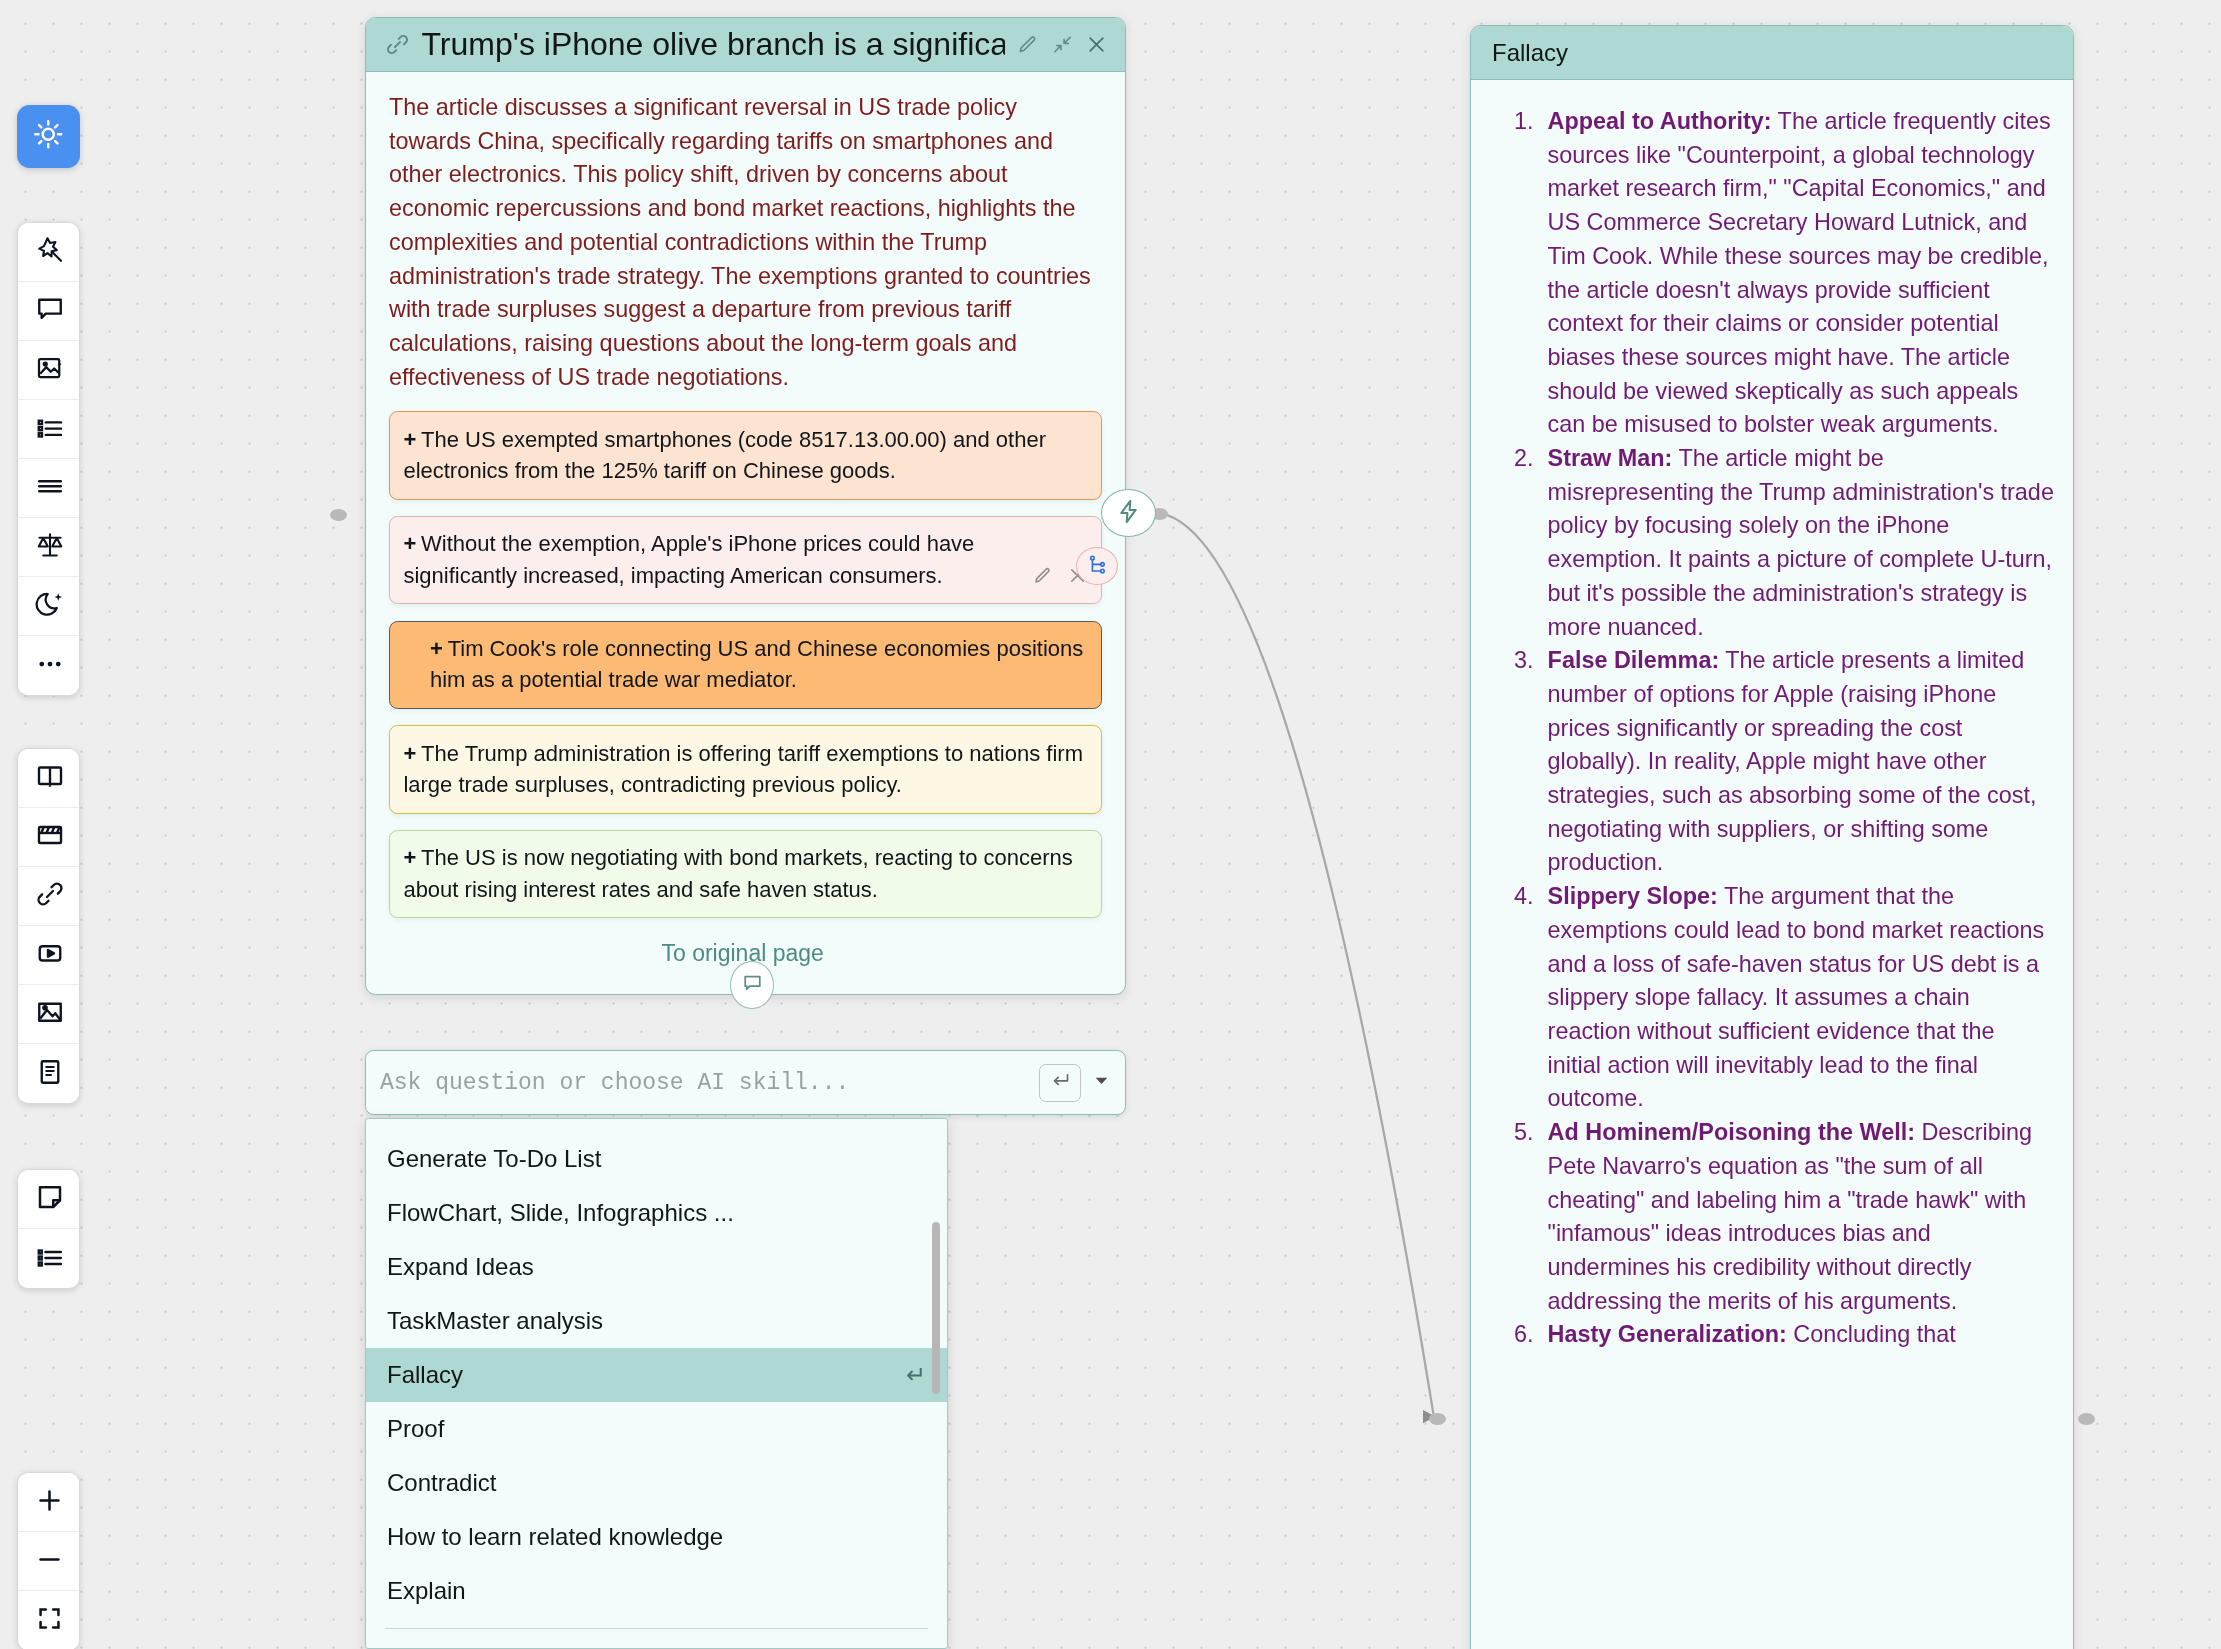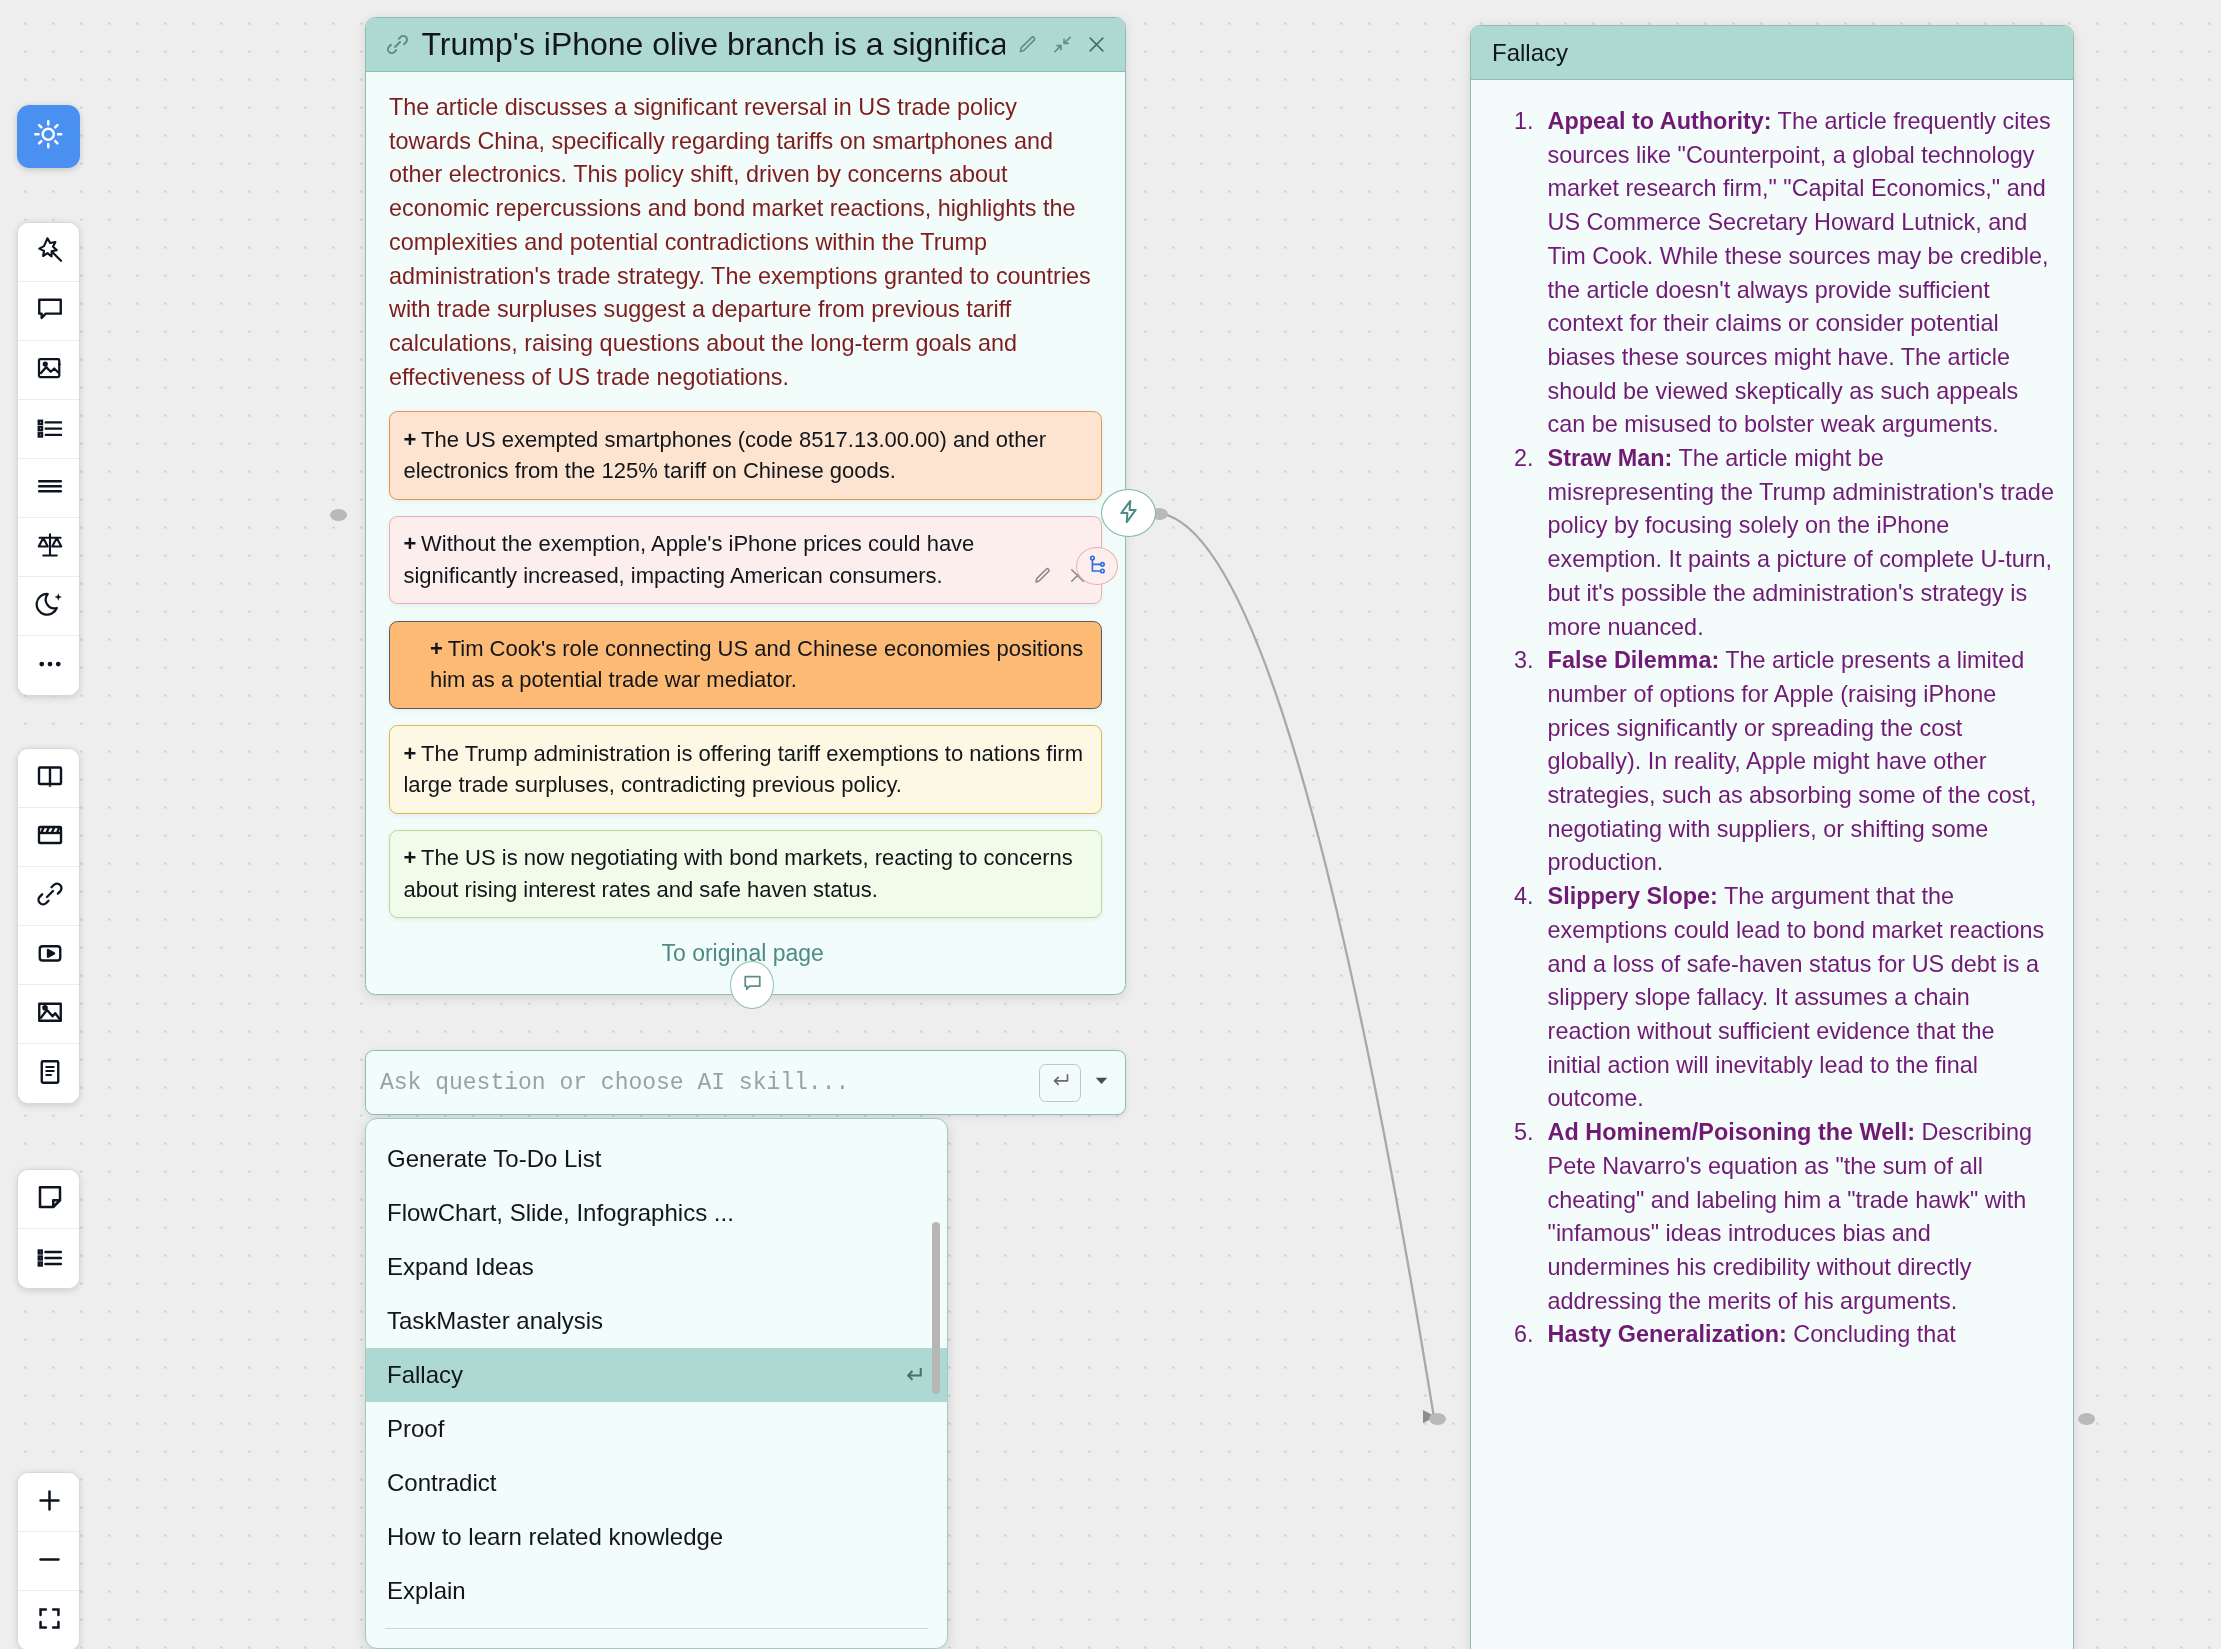--- a/index.html
+++ b/index.html
@@ -204,21 +204,21 @@
     margin-right: 9.6px; cursor: pointer;
   }
   #prompt-caret-btn { cursor: pointer; display:flex; align-items:center; }
 
   
   #skill-menu {
     position: absolute; left: 365px; top: 1118px;
     width: 583px; height: 531px;
     background: #f2fcfb;
     border: 1.4px solid #9fc9c3;
-    border-radius: 12px;
+    border-radius: 3px;
     box-shadow: 0 3.8px 12.4px rgba(0,0,0,.13);
     overflow: hidden;
     padding-top: 13.4px;
   }
   .skill-item {
     height: 54px;
     display: flex; align-items: center;
     padding: 0 21px 0 21px;
     font-size: 24px;
     color: #12161b;

